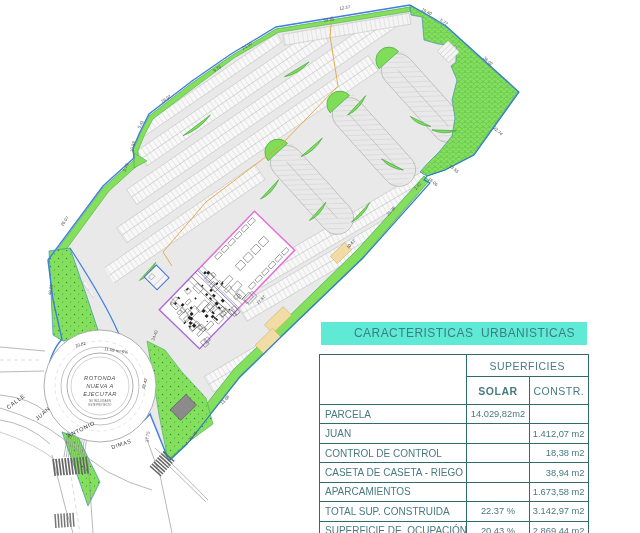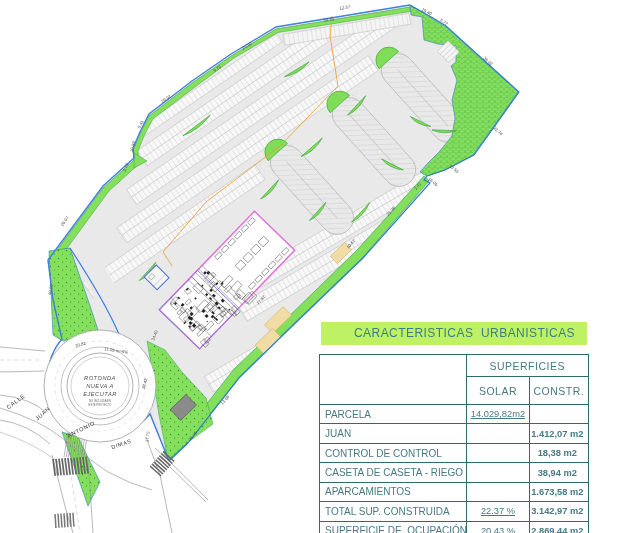--- a/index.html
+++ b/index.html
@@ -2,29 +2,29 @@
 <html><head><meta charset="utf-8">
 <style>
 html,body{margin:0;padding:0;background:#fff;}
 #page{position:relative;width:640px;height:533px;overflow:hidden;background:#fff;
  font-family:"Liberation Sans",sans-serif;}
 svg text{font-family:"Liberation Sans",sans-serif;}
 .dim{font-size:4.3px;fill:#4a4a4a;text-anchor:middle;}
 .street{font-size:5.6px;fill:#3a3a3a;letter-spacing:0.7px;text-anchor:middle;}
 .rot{font-size:5.7px;fill:#4f4f4f;font-style:italic;text-anchor:middle;letter-spacing:0.5px;}
 .rot2{font-size:2.7px;fill:#666;text-anchor:middle;}
-#titlebar{position:absolute;left:321px;top:322px;width:266px;height:23px;background:#bef264;
+#titlebar{position:absolute;left:321px;top:322px;width:266px;height:23px;background:#5eead4;
  color:#3e7c87;font-size:12px;letter-spacing:0.45px;text-align:center;line-height:23.5px;padding-left:21px;box-sizing:border-box;}
 #tbl{position:absolute;left:319px;top:354px;border-collapse:collapse;color:#487a83;table-layout:fixed;width:269.5px;padding-left:36px;}
 #tbl td{border:1.6px solid #2e6b6e;font-size:10px;padding:0;height:19.45px;box-sizing:border-box;
  white-space:nowrap;overflow:hidden;}
 #tbl td.hd{text-align:center;font-size:10.5px;letter-spacing:0.5px;}
 #tbl td.lb{padding-left:5px;letter-spacing:0;font-size:10px;}
-#tbl td.vl{text-align:center;font-size:9.3px;padding-right:3px;font-weight:bold;}
-#tbl td.vc{text-align:center;font-size:9.3px;text-decoration:underline;}
+#tbl td.vl{text-align:right;font-size:9.3px;padding-right:3px;}
+#tbl td.vc{text-align:center;font-size:9.3px;}
 </style></head><body>
 <div id="page">
 <svg width="640" height="533" viewBox="0 0 640 533">
 <defs>
 <pattern id="tick" width="4.6" height="30" patternUnits="userSpaceOnUse">
  <path d="M0 0 V30" stroke="#b2b2b2" stroke-width="0.55"></path>
 </pattern>
 <pattern id="herr" width="5" height="40" patternUnits="userSpaceOnUse" patternTransform="rotate(40)">
  <path d="M0 0 V40" stroke="#b5b5b5" stroke-width="0.5"></path>
 </pattern>
@@ -440,21 +440,21 @@
         <col style="width:146px">
         <col style="width:63px">
         <col style="width:58px">
       </colgroup>
 <tbody>
         <tr>
           <td class="lb" rowspan="2" style="height:37px;width:140.5px;"></td>
     <td class="hd" colspan="2" style="height:22px;">SUPERFICIES</td>
         </tr>
 <tr>
-          <td class="hd" style="height:28px;width:63px;">SOLAR</td>
+          <td class="hd" style="height:28px;width:63px;font-weight:bold;">SOLAR</td>
           <td class="hd" style="height:18px;width:58px;">CONSTR.</td>
         </tr>
 <tr>
           <td class="lb">PARCELA</td>
           <td class="vc">14.029,82m2</td>
           <td></td>
         </tr>
 <tr>
           <td class="lb">JUAN</td>
           <td></td>

